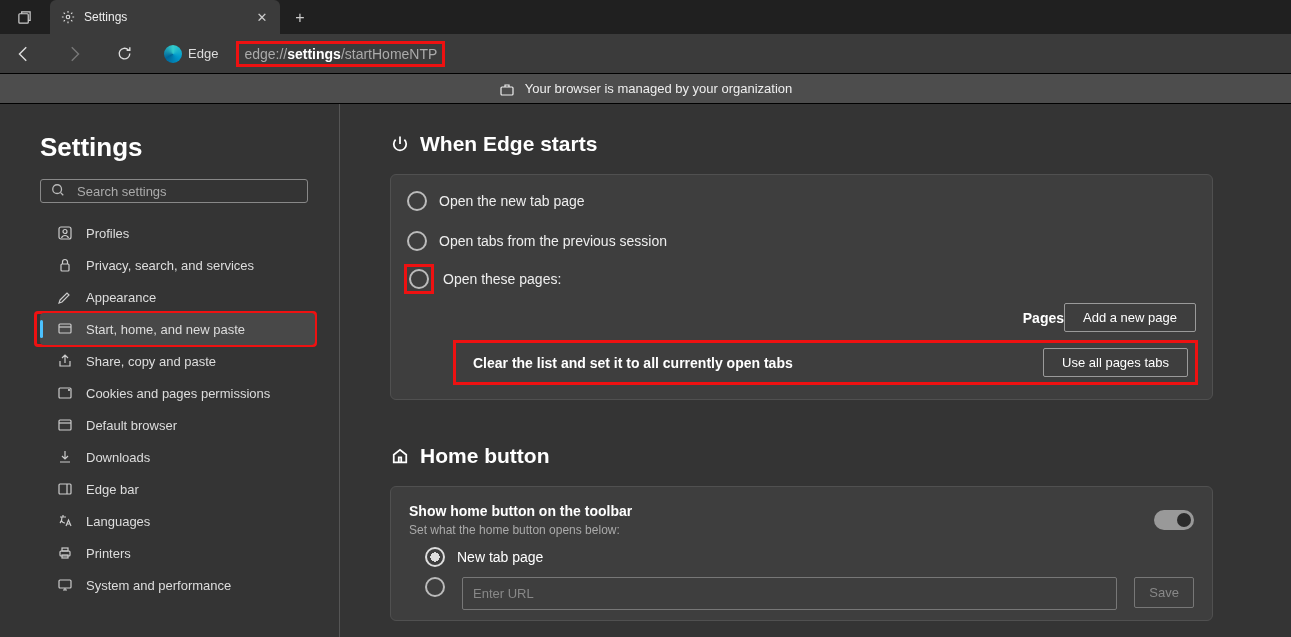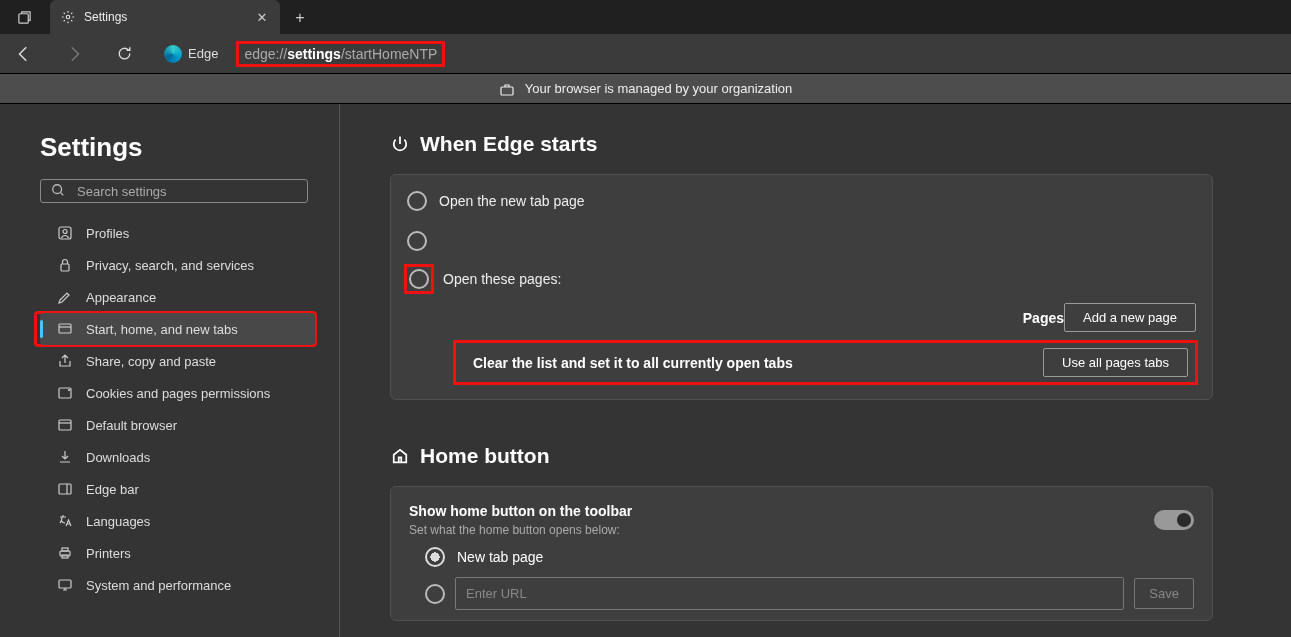--- a/index.html
+++ b/index.html
@@ -61,21 +61,21 @@
 .pages-hi .lbl { font-size:14px; font-weight:600; padding-left:18px; }
 .pages-hi .outbtn{margin-right:8px;}
 
 .card2 { background:#3e3e3e; border:1px solid #505050; border-radius:6px; padding:16px 18px 10px; }
 .row-head { display:flex; align-items:center; justify-content:space-between; }
 .row-head .t { font-size:14px; font-weight:600; }
 .row-head .s { font-size:12px; color:#aaa; margin-top:4px; }
 .toggle { width:40px; height:20px; background:#999; border-radius:10px; position:relative; }
 .toggle::after { content:""; position:absolute; right:3px; top:3px; width:14px; height:14px; background:#2b2b2b; border-radius:50%; }
 .radio-row2 { display:flex; align-items:center; gap:12px; padding:10px 0 6px 16px; font-size:14px; }
-.urlrow { display:flex; align-items:center; gap:10px; padding:4px 0 0 48px; }
+.urlrow { display:flex; align-items:flex-start; gap:17px; padding:4px 0 0 48px; }
 .urlin { flex:1; border:1px solid #777; background:transparent; color:#fff; font-size:13px; padding:8px 10px; border-radius:2px; }
 .urlin::placeholder{color:#888;}
 .savebtn { border:1px solid #777; background:transparent; color:#888; font-size:13px; padding:7px 14px; border-radius:2px; }
 
 svg { display:block; }
 </style>
 </head>
 <body>
 
 <div class="titlebar">
@@ -177,21 +177,21 @@
           <span>Appearance</span>
         </li>
       <div class="navwrap hi">
         <li class="navitem sel">
             <span class="nic">
               <svg width="16" height="16" viewBox="0 0 16 16" fill="none" stroke="#ccc" stroke-width="1.2">
                 <rect x="2" y="3" width="12" height="9" rx="1"></rect>
                 <path d="M2 6h12"></path>
               </svg>
             </span>
-            <span>Start, home, and new tabs</span>
+            <span>Start, home, and new paste</span>
           </li>
       </div>
       <li class="navitem">
           <span class="nic">
             <svg width="16" height="16" viewBox="0 0 16 16" fill="none" stroke="#ccc" stroke-width="1.2">
               <path d="M3 8v5h10V8M8 2v8M5 5l3-3 3 3"></path>
             </svg>
           </span>
           <span>Share, copy and paste</span>
         </li>
@@ -269,20 +269,21 @@
         </span>
       <span>When Edge starts</span>
     </div>
     <div class="card">
       <label class="radio-row">
         <span class="radio"></span>
         <span>Open the new tab page</span>
       </label>
       <label class="radio-row">
         <span class="radio"></span>
+        <span>Open tabs from the previous session</span>
       </label>
       <label class="radio-row" style="padding-top:6px;padding-bottom:6px;">
         <span class="radio-hi">
             <span class="radio"></span>
           </span>
         <span>Open these pages:</span>
       </label>
       <div class="subsec">
         <div class="pages-row">
           <span class="lbl">Pages</span>

